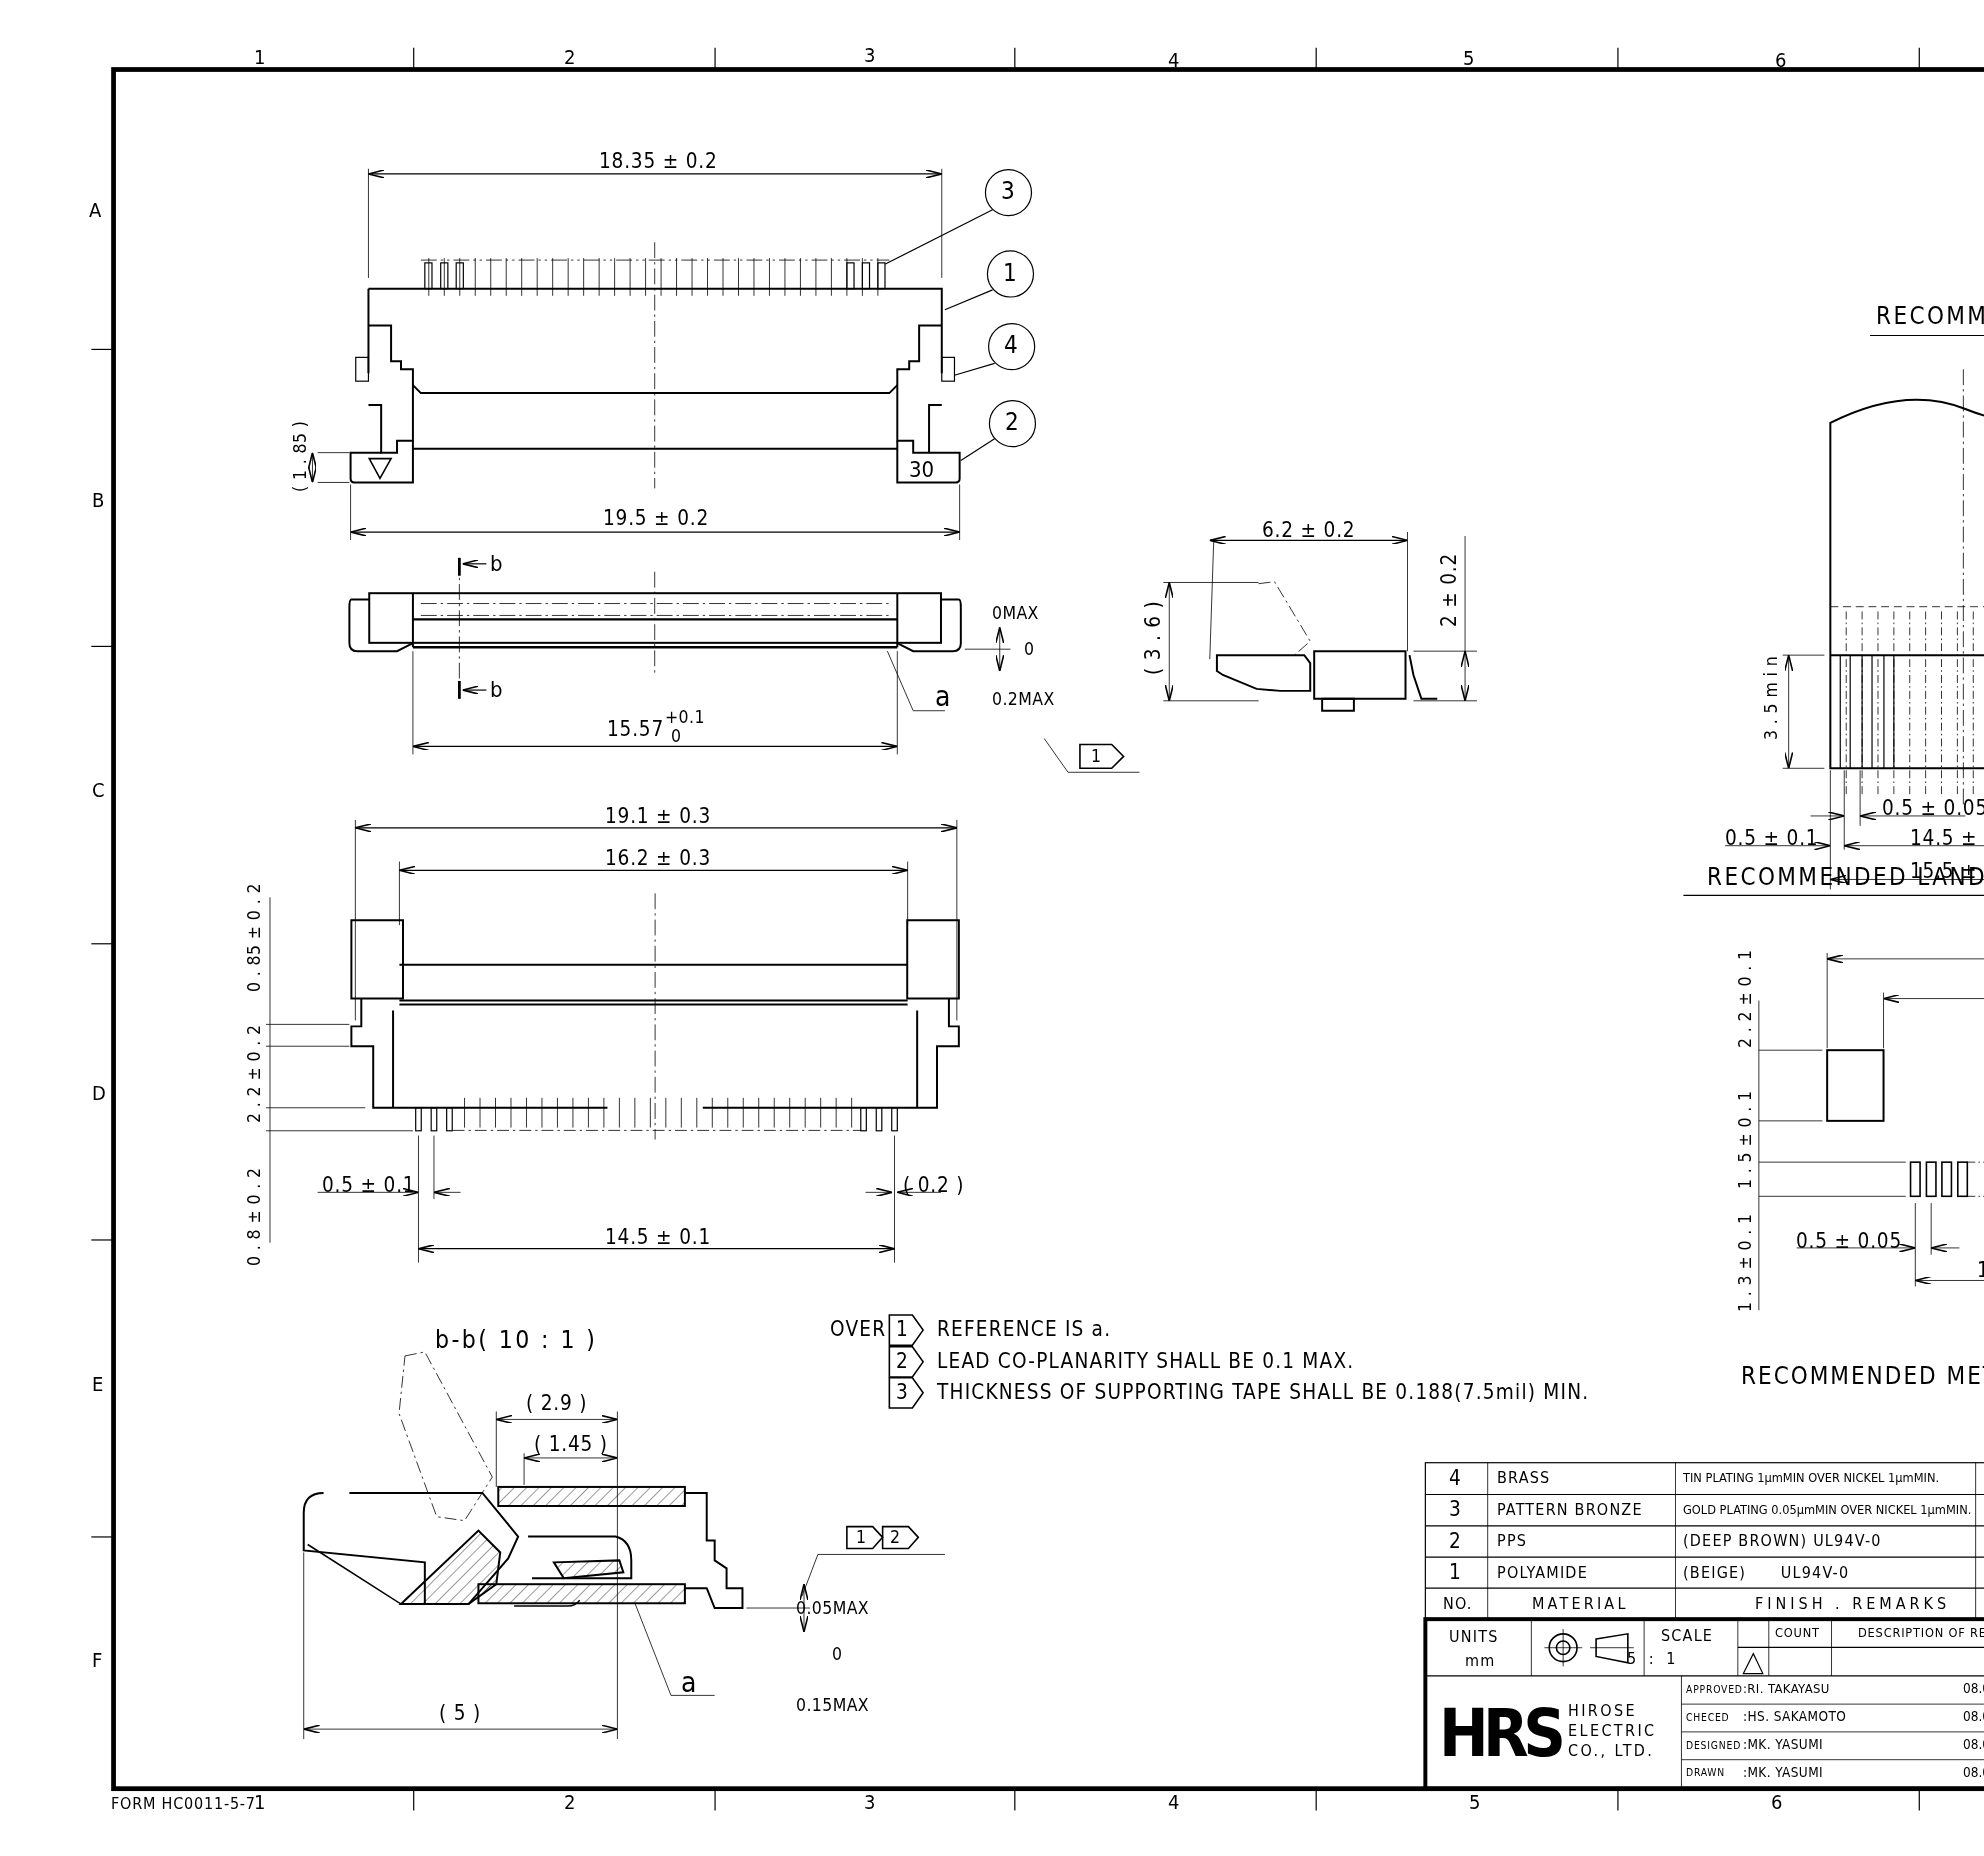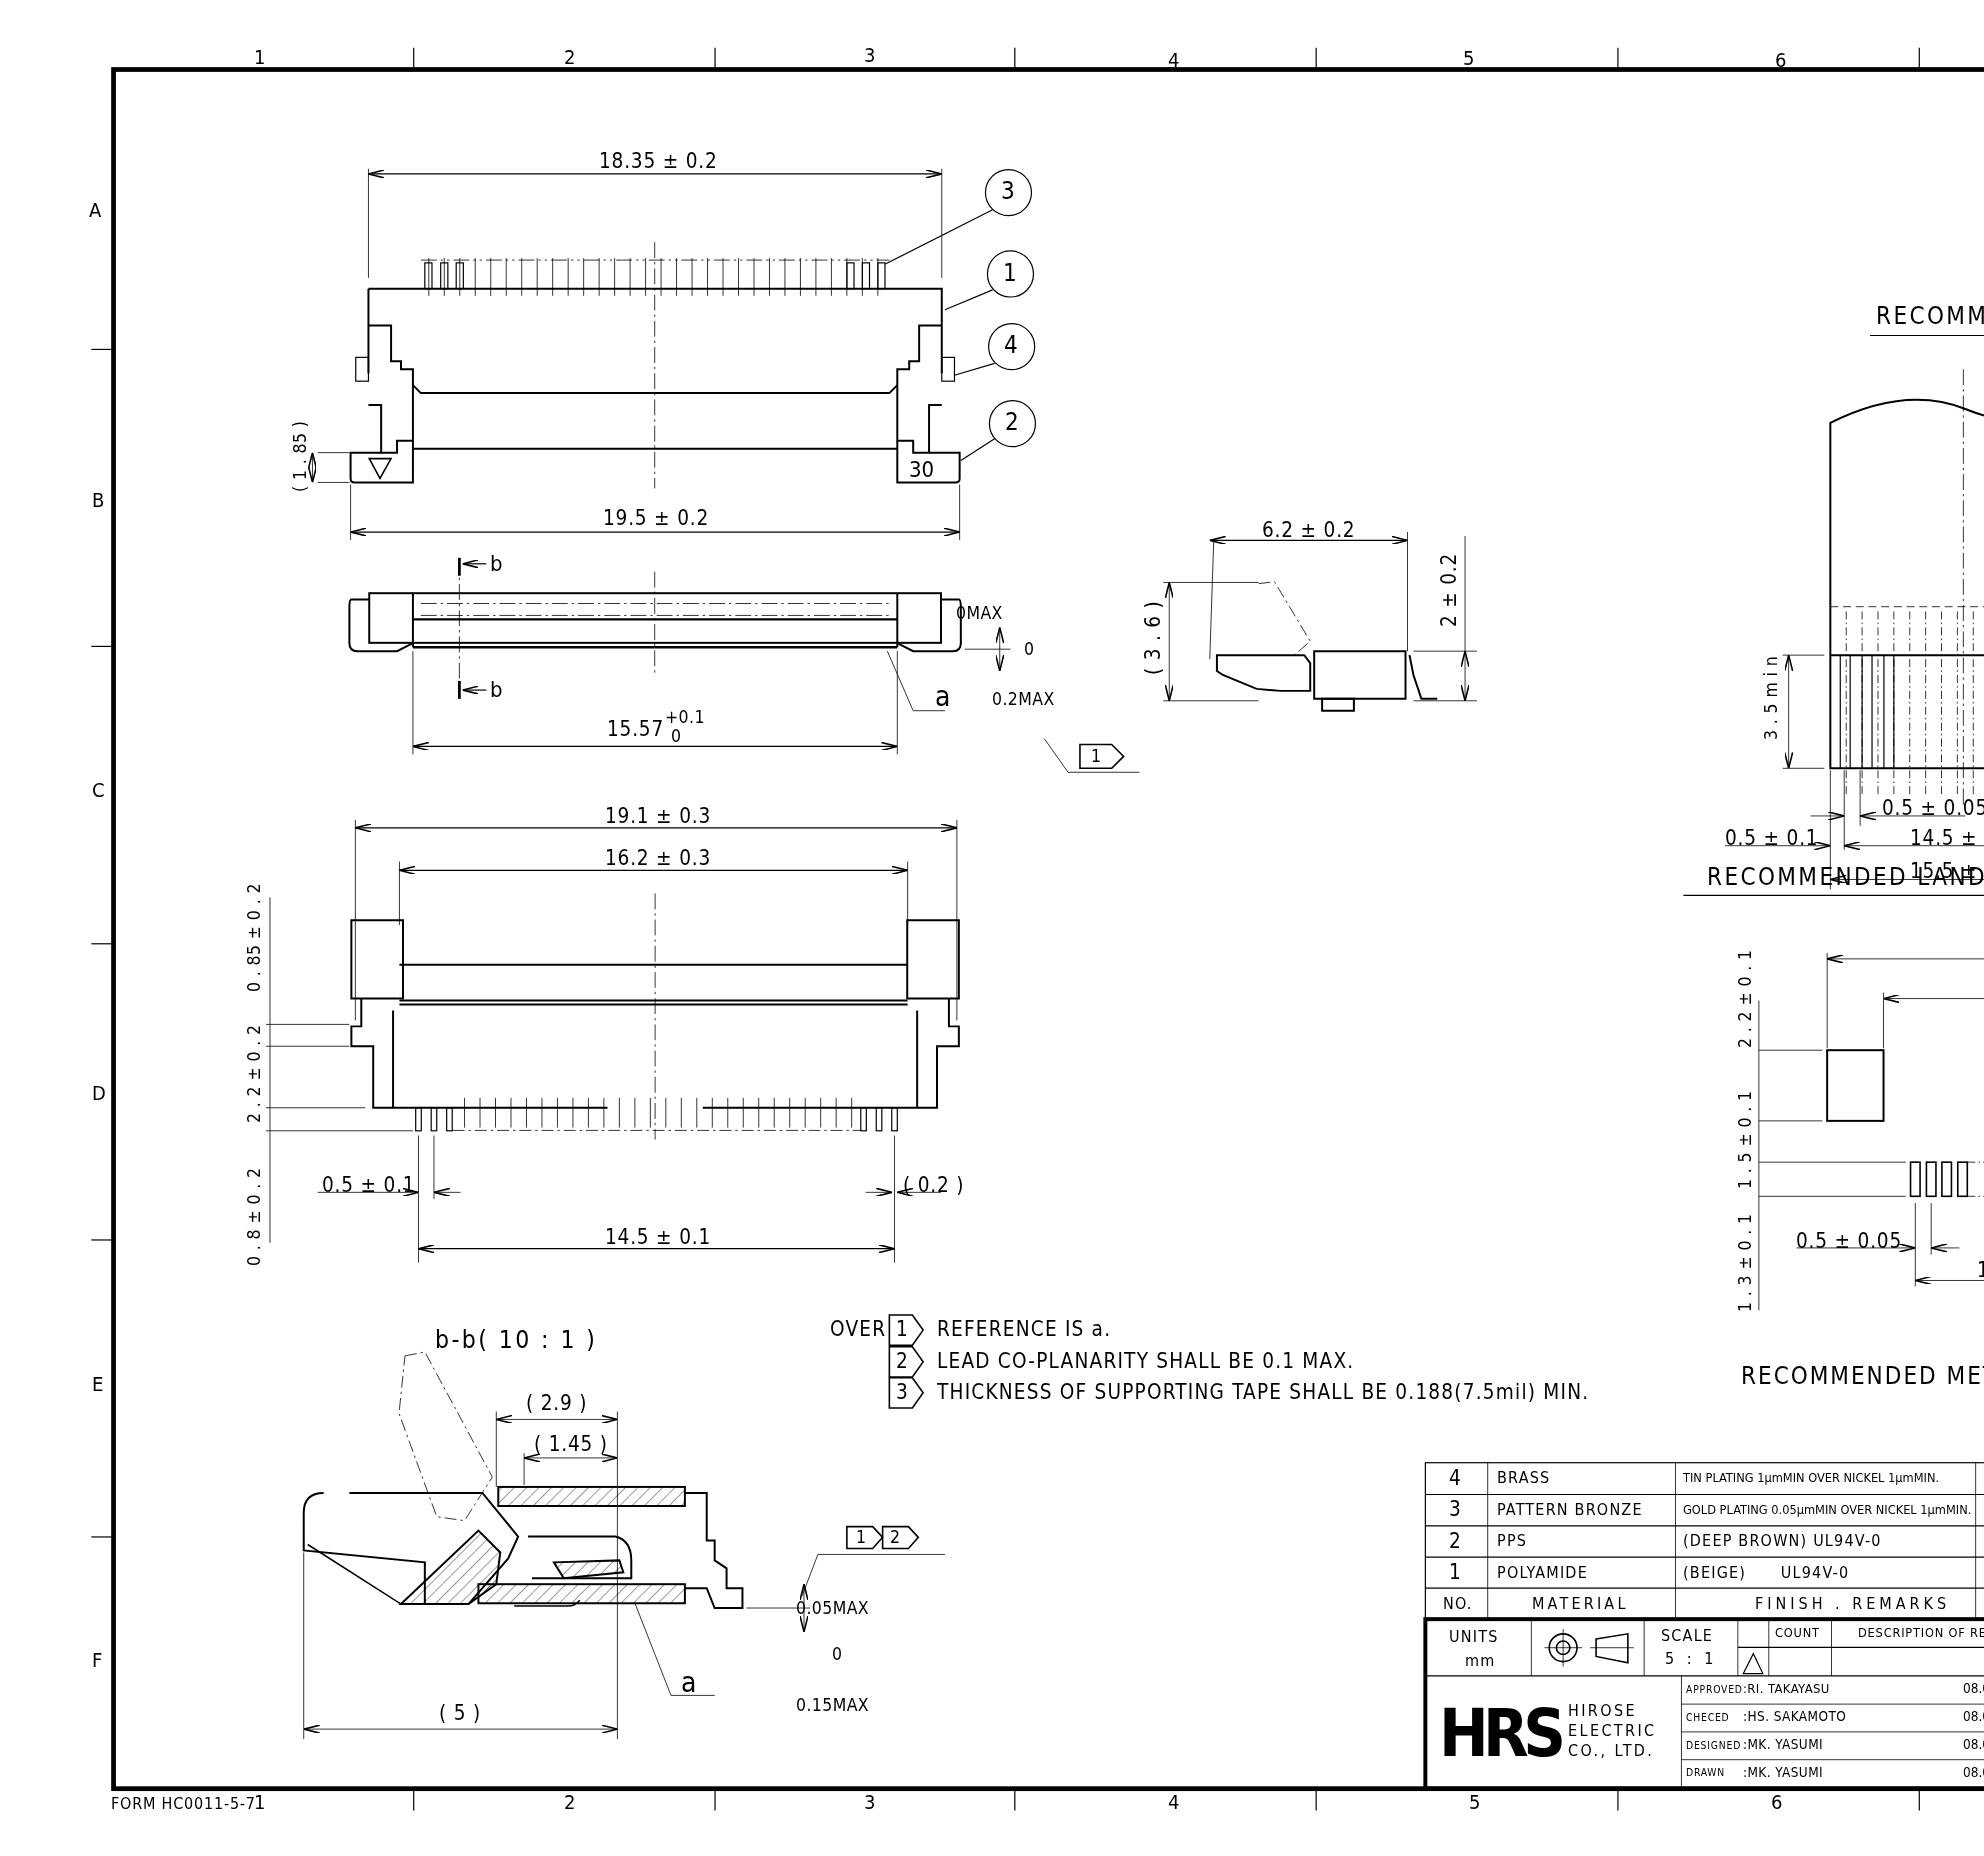--- a/index.html
+++ b/index.html
@@ -487,21 +487,21 @@
 <span class="t balloon" style="left:1003px;top:261px">1</span>
 <span class="t balloon" style="left:1004px;top:333px">4</span>
 <span class="t balloon" style="left:1005px;top:410px">2</span>
 <span class="t" style="left:909px;top:459px;font-size:22px;font-family:'DejaVu Sans',sans-serif">30</span>
 
 <span class="t" style="left:490px;top:553px;font-size:22px;font-family:'DejaVu Sans',sans-serif">b</span>
 <span class="t" style="left:490px;top:679px;font-size:22px;font-family:'DejaVu Sans',sans-serif">b</span>
 <span class="t dim" style="left:607px;top:719px">15.57</span>
 <span class="t dim-sm" style="left:665px;top:709px">+0.1</span>
 <span class="t dim-sm" style="left:671px;top:728px">0</span>
-<span class="t dim-sm" style="left:956px;top:605px">0MAX</span>
+<span class="t dim-sm" style="left:992px;top:605px">0MAX</span>
 <span class="t dim-sm" style="left:1024px;top:641px">0</span>
 <span class="t dim-sm" style="left:992px;top:691px">0.2MAX</span>
 <span class="t" style="left:935px;top:683px;font-size:28px;font-family:'DejaVu Sans',sans-serif">a</span>
 <span class="t dim-sm" style="left:1091px;top:748px">1</span>
 
 <span class="t dim" style="left:1262px;top:520px">6.2 ± 0.2</span>
 <span class="t dim vert" style="left:1439px;top:627px">2 ± 0.2</span>
 <span class="t dim vert" style="left:1143px;top:675px">( 3 . 6 )</span>
 
 <span class="t dim" style="left:605px;top:806px">19.1 ± 0.3</span>
@@ -565,21 +565,21 @@
 <span class="t cell-big" style="left:1449px;top:1562px;font-size:20.6px">1</span>
 <span class="t cell" style="left:1497px;top:1565px">POLYAMIDE</span>
 <span class="t cell" style="left:1683px;top:1565px;white-space:pre">(BEIGE)      UL94V-0</span>
 <span class="t cell" style="left:1443px;top:1596px">NO.</span>
 <span class="t cell" style="left:1532px;top:1596px;letter-spacing:3.2px">MATERIAL</span>
 <span class="t cell" style="left:1755px;top:1596px;letter-spacing:4px">FINISH . REMARKS</span>
 
 <span class="t cell" style="left:1449px;top:1629px">UNITS</span>
 <span class="t cell" style="left:1465px;top:1653px">mm</span>
 <span class="t cell" style="left:1661px;top:1628px">SCALE</span>
-<span class="t cell" style="left:1665px;top:1651px;letter-spacing:4px">5 : 1</span>
+<span class="t cell" style="left:1627px;top:1651px;letter-spacing:4px">5 : 1</span>
 <span class="t" style="left:1775px;top:1627px;font-size:12.7px;letter-spacing:0.8px">COUNT</span>
 <span class="t" style="left:1858px;top:1627px;font-size:12.7px;letter-spacing:0.8px">DESCRIPTION OF REVISIONS</span>
 
 <span class="t logo" style="left:1439px;top:1701px">HRS</span>
 <span class="t cell" style="left:1568px;top:1703px;letter-spacing:2.4px">HIROSE</span>
 <span class="t cell" style="left:1568px;top:1723px;letter-spacing:2.4px">ELECTRIC</span>
 <span class="t cell" style="left:1568px;top:1743px;letter-spacing:2.4px">CO., LTD.</span>
 
 <span class="t" style="left:1686px;top:1684px;font-size:10.3px;letter-spacing:0.8px">APPROVED</span>
 <span class="t" style="left:1743px;top:1682px;font-size:13px;letter-spacing:0.4px">:RI. TAKAYASU</span>

